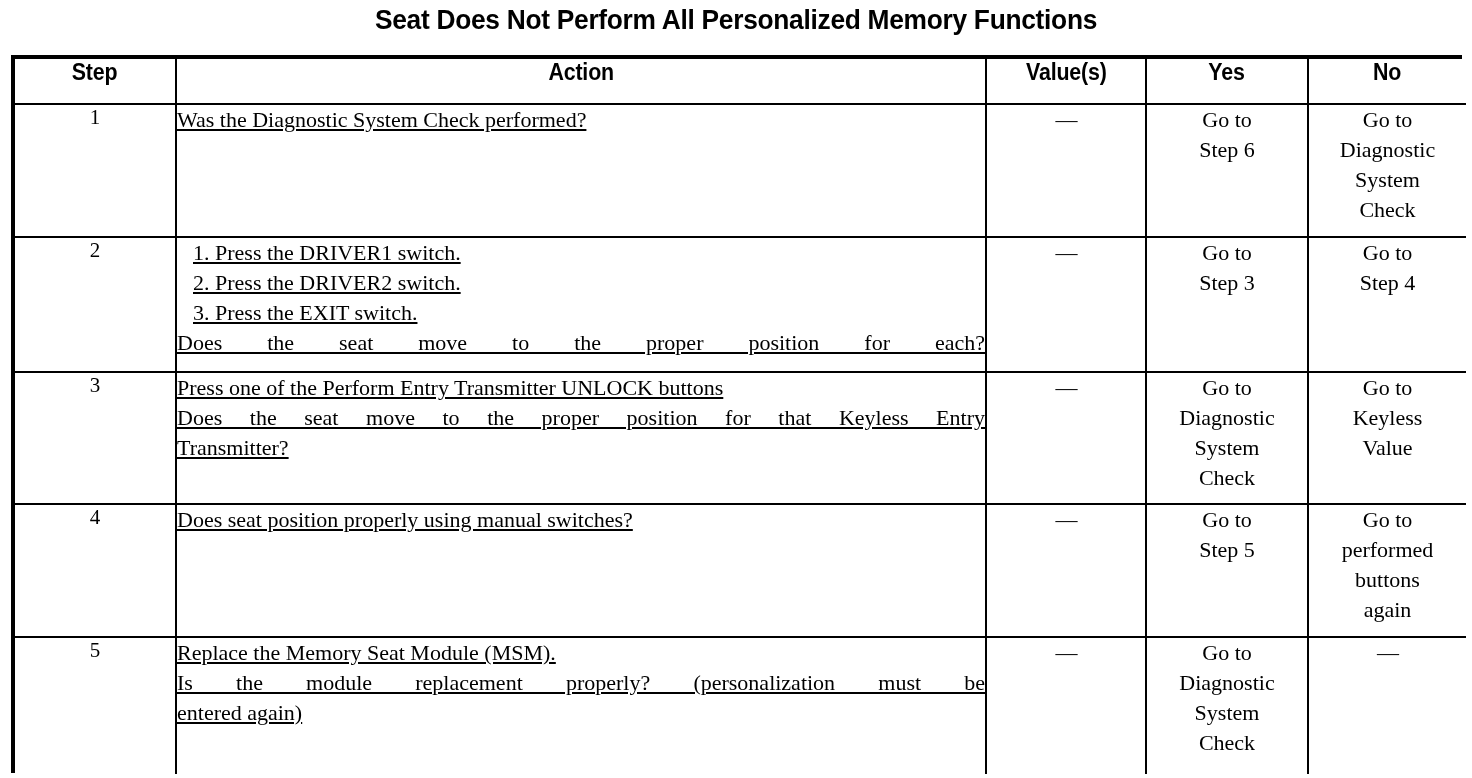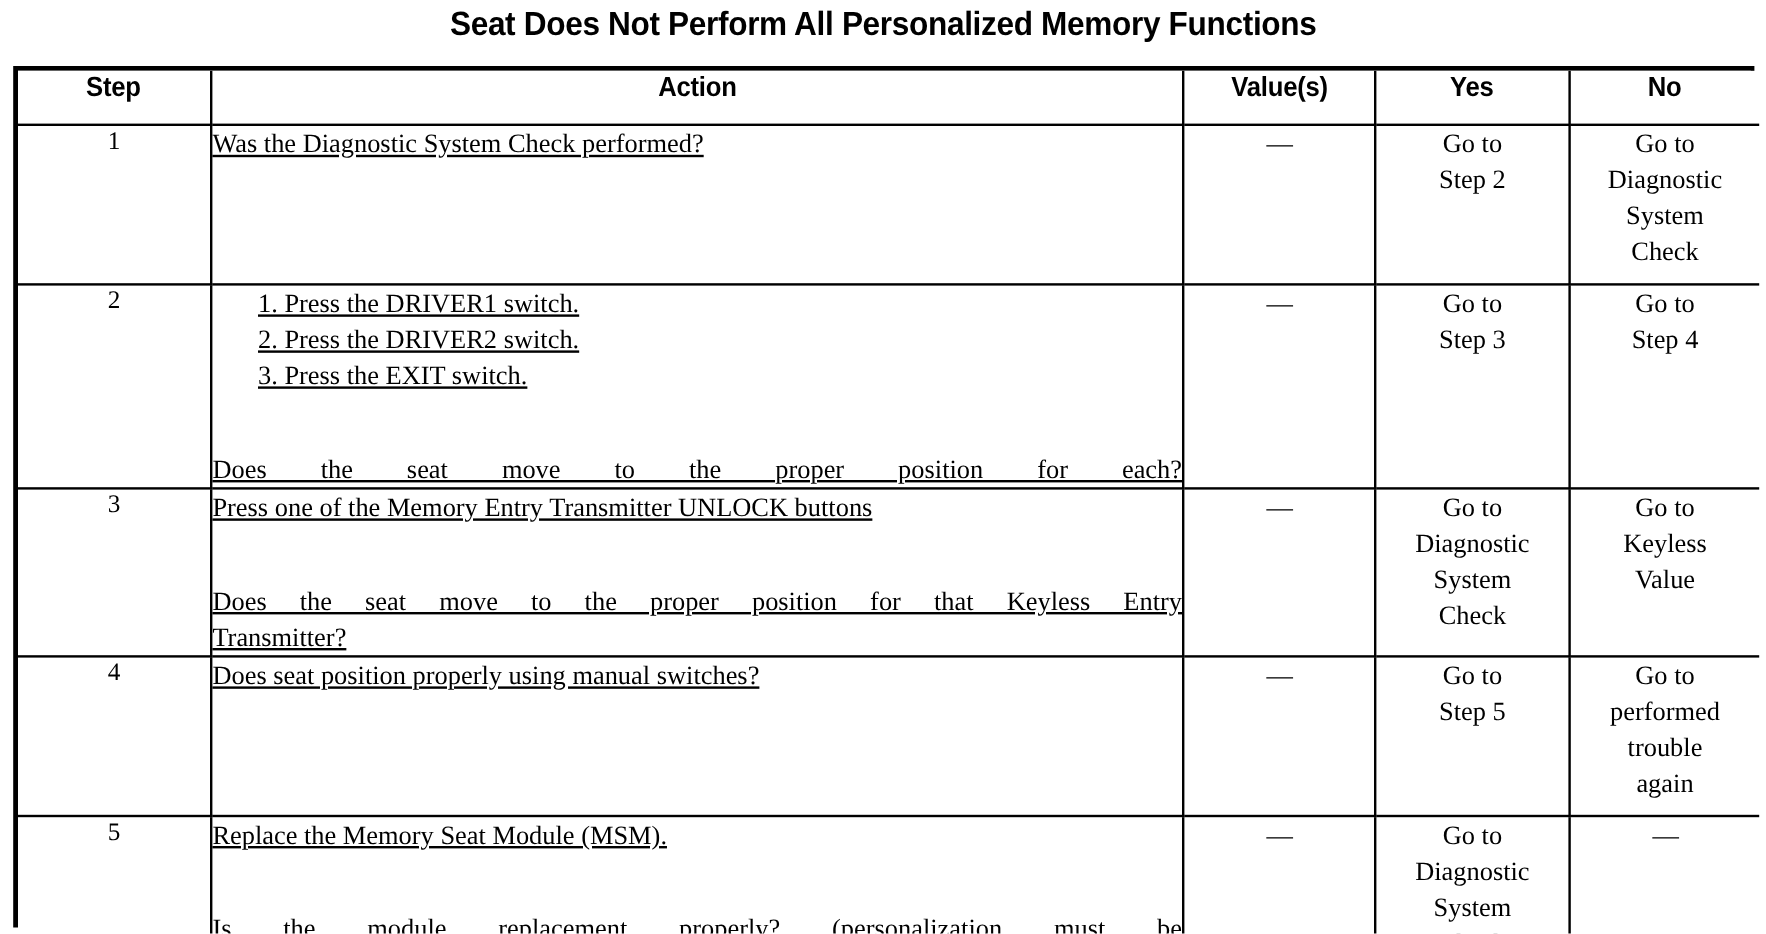--- a/index.html
+++ b/index.html
@@ -111,23 +111,22 @@
   .cell-action {
     text-align: justify;
     font-size: 22px;
     line-height: 30px;
     padding: 8px 12px 4px 10px;
   }
   .cell-action .line { display: block; text-decoration: underline; }
   .cell-action .line.just {
     text-align: justify;
     text-align-last: justify;
-    margin-top: 48px;
-  }
-  .cell-action .line.indent { padding-left: 38px; }
+  }
+  .cell-action .line.indent { padding-left: 16px; }
   .cell-action .line.last { text-align: left; text-align-last: left; }
 
   .cell-center {
     text-align: center;
     font-size: 22px;
     line-height: 30px;
     padding-top: 8px;
   }
   .cell-center .line { display: block; }
   .dash {
@@ -165,21 +164,21 @@
         <tr class="r1">
           <td class="cell-step">1</td>
           <td class="cell-action">
             <span class="line last">Was the Diagnostic System Check performed?</span>
           </td>
           <td class="cell-center">
             <span class="line dash">—</span>
           </td>
           <td class="cell-center">
             <span class="line">Go to</span>
-            <span class="line">Step 2</span>
+            <span class="line">Step 6</span>
           </td>
           <td class="cell-center">
             <span class="line">Go to</span>
             <span class="line">Diagnostic</span>
             <span class="line">System</span>
             <span class="line">Check</span>
           </td>
         </tr>
 
         <tr class="r2">
@@ -199,21 +198,21 @@
           </td>
           <td class="cell-center">
             <span class="line">Go to</span>
             <span class="line">Step 4</span>
           </td>
         </tr>
 
         <tr class="r3">
           <td class="cell-step">3</td>
           <td class="cell-action">
-            <span class="line last">Press one of the Memory Entry Transmitter UNLOCK buttons</span>
+            <span class="line last">Press one of the Perform Entry Transmitter UNLOCK buttons</span>
             <span class="line just">Does the seat move to the proper position for that Keyless Entry</span>
             <span class="line last">Transmitter?</span>
           </td>
           <td class="cell-center">
             <span class="line dash">—</span>
           </td>
           <td class="cell-center">
             <span class="line">Go to</span>
             <span class="line">Diagnostic</span>
             <span class="line">System</span>
@@ -234,21 +233,21 @@
           <td class="cell-center">
             <span class="line dash">—</span>
           </td>
           <td class="cell-center">
             <span class="line">Go to</span>
             <span class="line">Step 5</span>
           </td>
           <td class="cell-center">
             <span class="line">Go to</span>
             <span class="line">performed</span>
-            <span class="line">trouble</span>
+            <span class="line">buttons</span>
             <span class="line">again</span>
           </td>
         </tr>
 
         <tr class="r5">
           <td class="cell-step">5</td>
           <td class="cell-action">
             <span class="line last">Replace the Memory Seat Module (MSM).</span>
             <span class="line just">Is the module replacement properly? (personalization must be</span>
             <span class="line last">entered again)</span>

